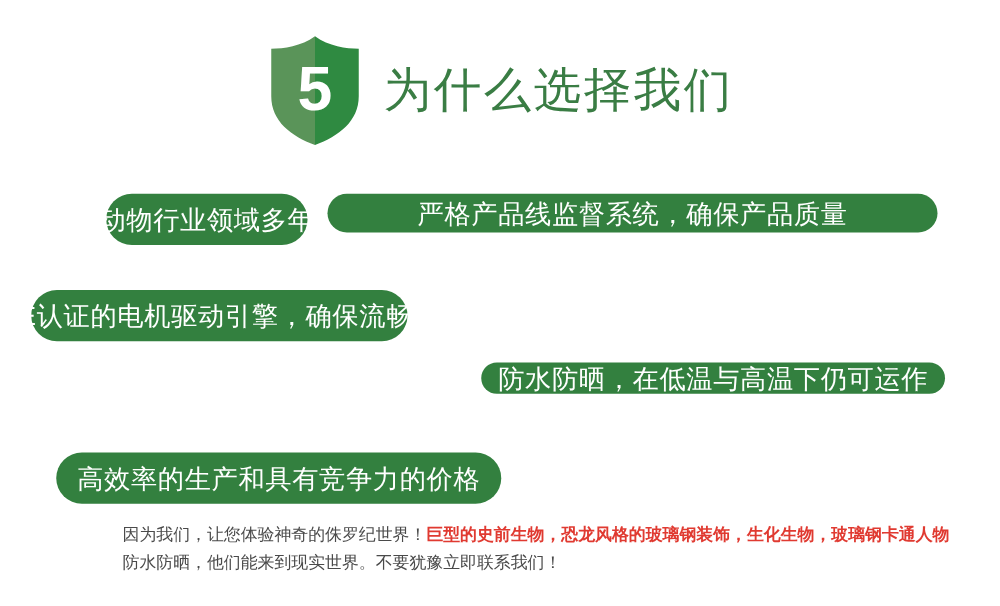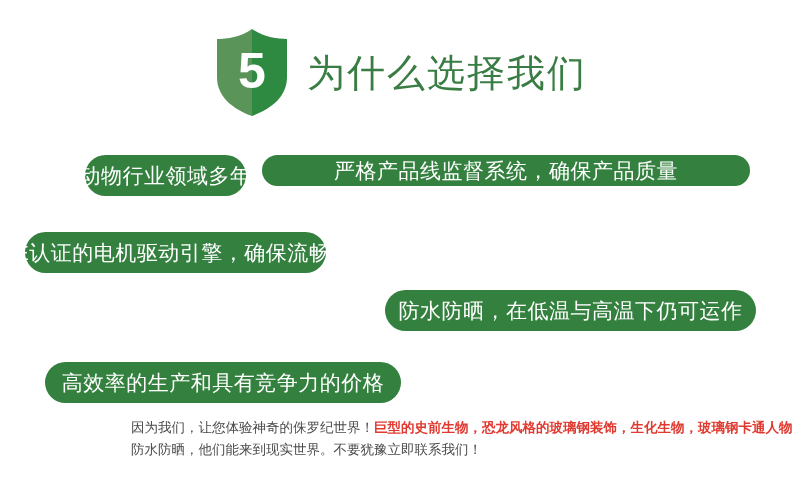--- a/index.html
+++ b/index.html
@@ -77,37 +77,36 @@
     font-size: 21px;
     letter-spacing: 0.5px;
     white-space: nowrap;
     box-sizing: border-box;
     font-family: "Liberation Sans", "DejaVu Sans", sans-serif;
   }
 
   #pill-0 { left: 85px;  top: 155px; width: 161px; height: 41px; }
   #pill-1 { left: 262px; top: 155px; width: 488px; height: 31px; }
   #pill-2 { left: 25px;  top: 232px; width: 301px; height: 41px; }
-  #pill-3 { left: 385px; top: 290px; width: 371px; height: 41px; }
+  #pill-3 { left: 385px; top: 290px; width: 371px; height: 25px; }
   #pill-4 { left: 45px;  top: 362px; width: 356px; height: 41px; }
 
   
   .footer {
     position: absolute;
     left: 98px;
     top: 417px;
     width: 690px;
   }
   .footer-line {
     font-size: 13.5px;
     line-height: 22px;
     color: #4a4a4a;
     white-space: nowrap;
     font-family: "Liberation Sans", "DejaVu Sans", sans-serif;
-    margin-left: 33px;
   }
   .footer-line .hl {
     color: #e03a31;
     font-weight: bold;
   }
 </style>
 </head>
 <body>
 
 <div class="header">

